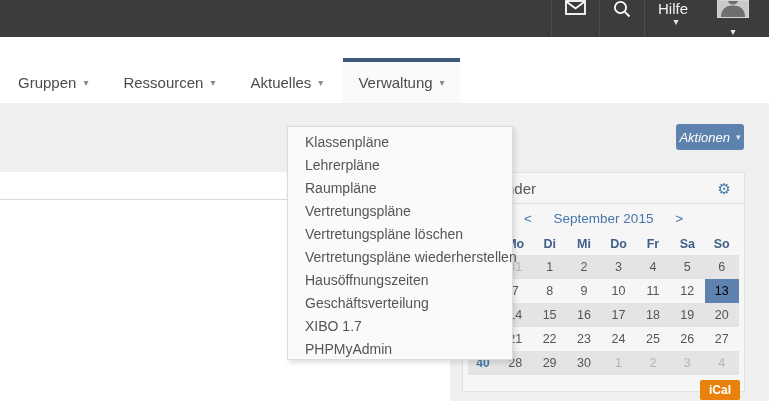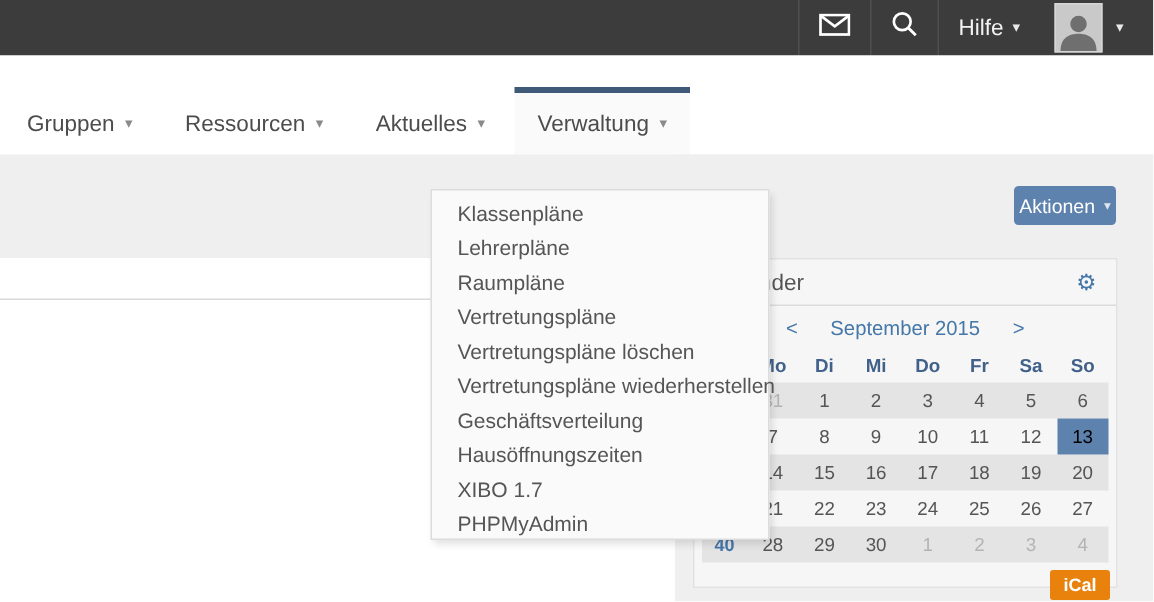--- a/index.html
+++ b/index.html
@@ -8,21 +8,21 @@
     font-family:"Liberation Sans","DejaVu Sans",sans-serif;
     -webkit-font-smoothing:antialiased;
   }
   
   .topbar{
     position:absolute;left:0;top:0;width:769px;height:37px;
     background:var(--topbar-bg,#3c3c3c);
     display:flex;justify-content:flex-end;align-items:stretch;
     padding-right:10px;box-sizing:border-box;
   }
-  .tb-cell{display:flex;align-items:center;padding:0 13px;}
+  .tb-cell{display:flex;align-items:center;padding:0 13px;flex-direction:column;}
   .tb-cell.bordered{border-left:1px solid rgba(255,255,255,0.10);}
   .help-label{color:#f2f2f2;font-size:15px;margin-right:6px;}
   .tb-caret{color:#e8e8e8;font-size:10px;line-height:1;}
   .avatar-box{width:30px;height:31px;background:#c9c9c9;border:1px solid #d6d6d6;
     display:flex;align-items:flex-end;justify-content:center;overflow:hidden;margin-top:0;}
   .avatar-cell{display:flex;align-items:center;gap:9px;padding:0 10px;}
   
   .navbar{
     position:absolute;left:0;top:37px;width:769px;height:66px;background:#fff;
     display:flex;align-items:flex-end;padding-left:3px;box-sizing:border-box;
@@ -38,21 +38,21 @@
     background:#fafafa;border-top-color:var(--active-tab-border,#3e5a78);
   }
   
   .gray-band{position:absolute;left:0;top:103px;width:769px;height:69px;background:#efefef;}
   .right-col{position:absolute;left:450px;top:103px;width:319px;height:298px;background:#efefef;}
   .divider-line{position:absolute;left:0;top:199px;width:452px;height:1px;background:#d9d9d9;}
   .actions-button{
     position:absolute;left:676px;top:124px;width:68px;height:26px;
     background:var(--accent-blue,#5e82ae);border-radius:3px;border:none;
     color:#fff;font-size:13px;font-family:inherit;
-    display:flex;align-items:center;justify-content:center;gap:6px;cursor:pointer;z-index:3;
+    display:flex;align-items:center;justify-content:center;gap:6px;cursor:pointer;z-index:3;font-style:italic;
   }
   .actions-button .caret{font-size:9px;line-height:1;color:#dfe6ef;}
   
   .calendar-panel{
     position:absolute;left:462px;top:172px;width:283px;height:220px;
     background:#f6f6f6;border:1px solid #e2e2e2;box-sizing:border-box;z-index:2;
   }
   .cal-header{
     height:30px;display:flex;align-items:center;justify-content:space-between;
     padding:0 13px;border-bottom:1px solid #dcdcdc;
@@ -240,19 +240,19 @@
     </div>
   </div>
 
   <div class="dropdown">
       <div class="menu-item">Klassenpläne</div>
       <div class="menu-item">Lehrerpläne</div>
       <div class="menu-item">Raumpläne</div>
       <div class="menu-item">Vertretungspläne</div>
       <div class="menu-item">Vertretungspläne löschen</div>
       <div class="menu-item">Vertretungspläne wiederherstellen</div>
+      <div class="menu-item">Hausöffnungszeiten</div>
       <div class="menu-item">Geschäftsverteilung</div>
-      <div class="menu-item">Hausöffnungszeiten</div>
       <div class="menu-item">XIBO 1.7</div>
       <div class="menu-item">PHPMyAdmin</div>
     </div>
 
 </div>
 
 </body></html>

